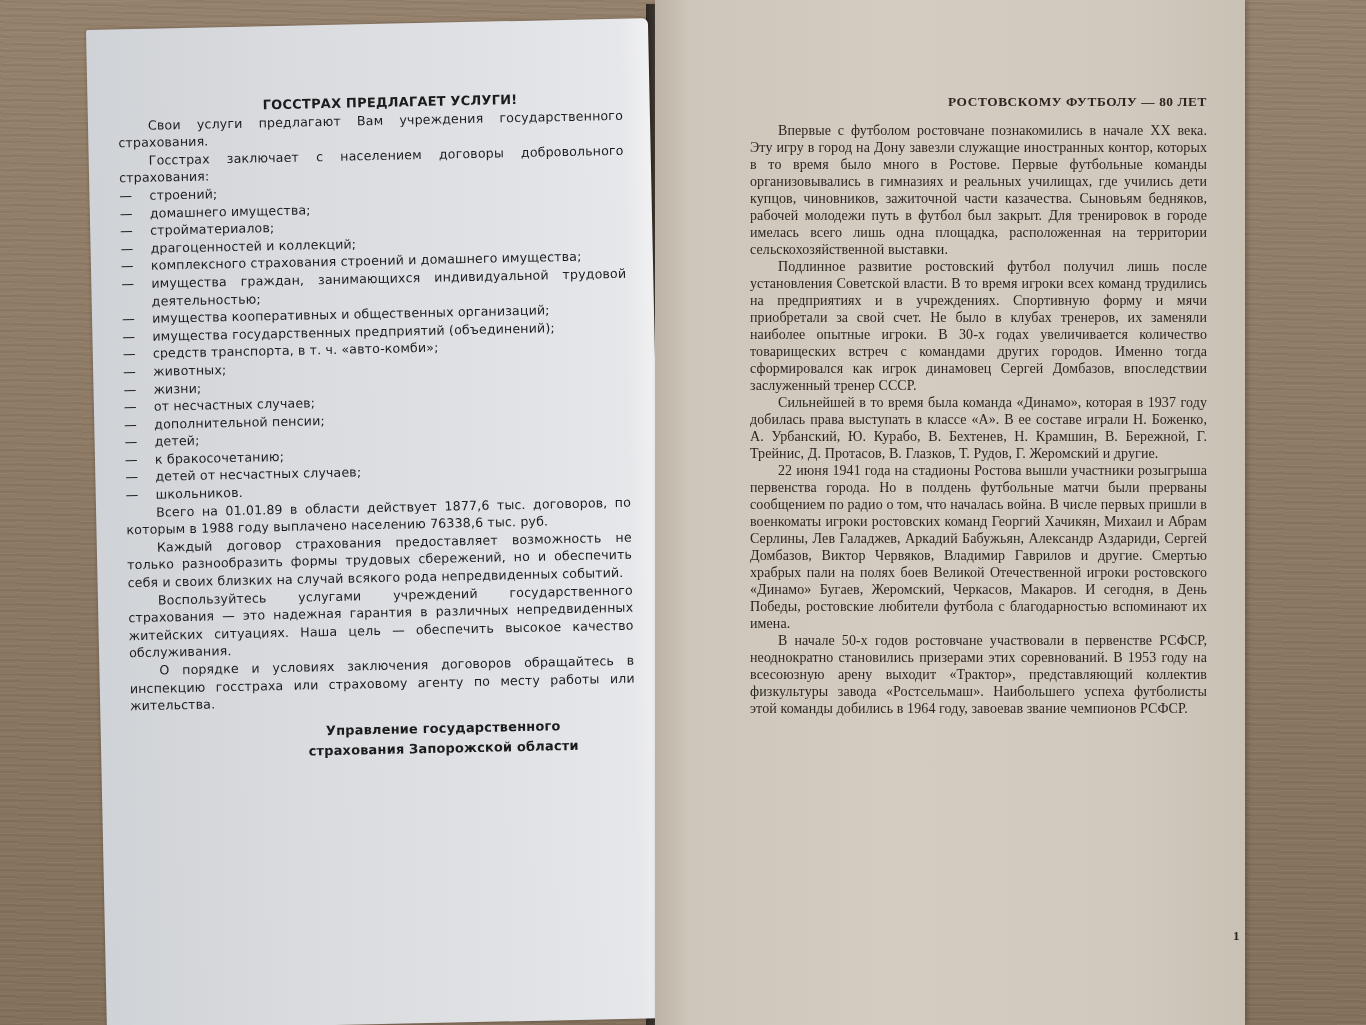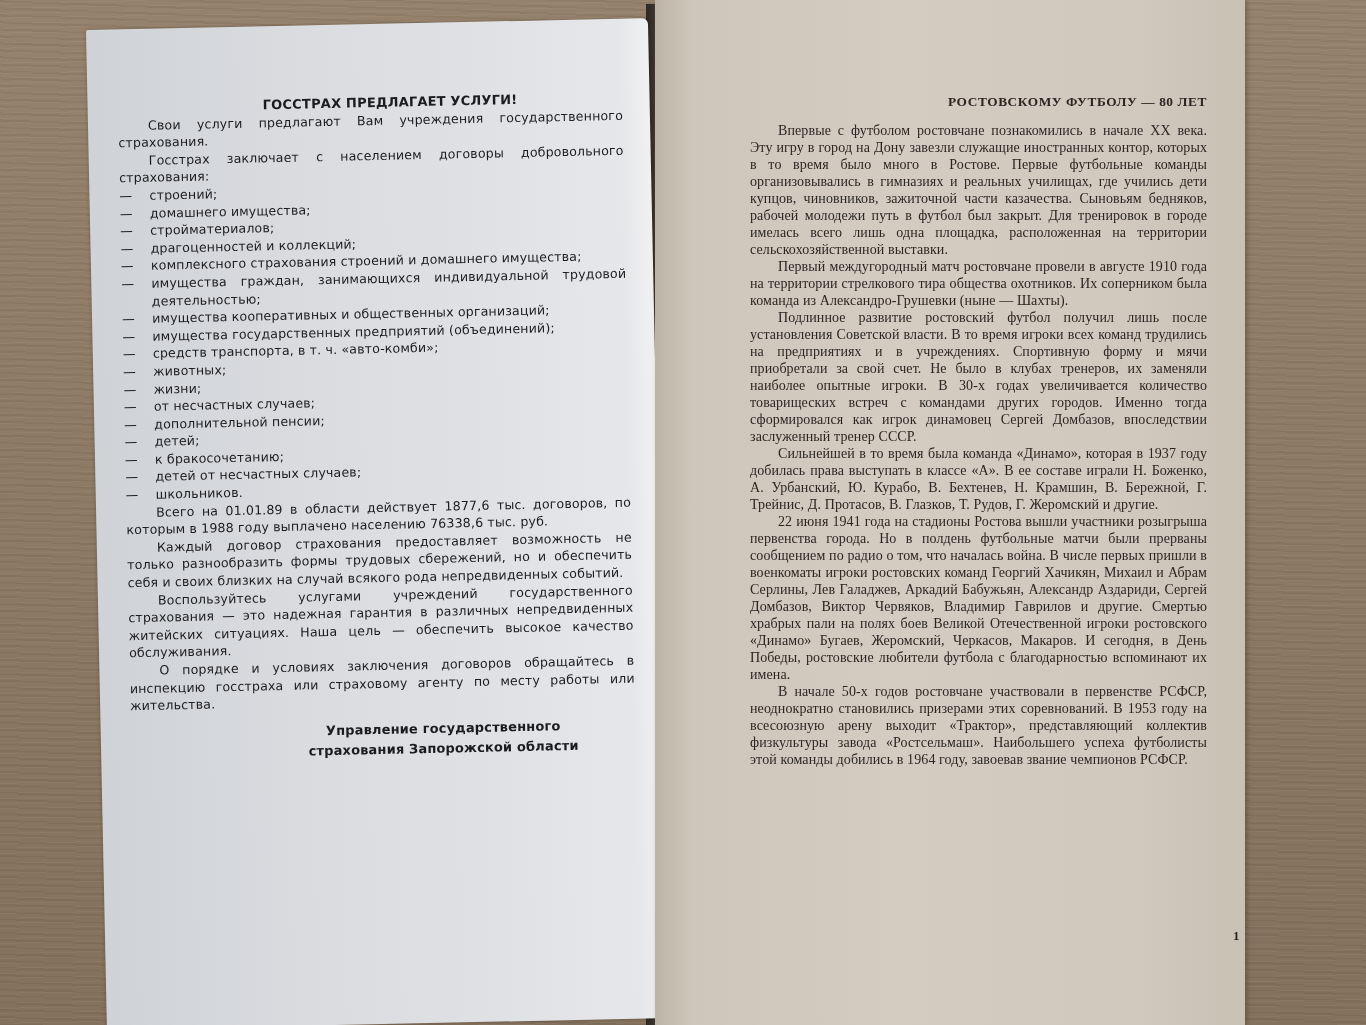--- a/index.html
+++ b/index.html
@@ -135,21 +135,20 @@
       <div>страхования Запорожской области</div>
     </div>
   </div>
 </div>
 
 <div class="right-page">
   <div class="rp-content serif">
     <div class="rp-subtitle">РОСТОВСКОМУ ФУТБОЛУ — 80 ЛЕТ</div>
     <div class="rp-body">
       <p>Впервые с футболом ростовчане познакомились в начале XX века. Эту игру в город на Дону завезли служащие иностранных контор, которых в то время было много в Ростове. Первые футбольные команды организовывались в гимназиях и реальных училищах, где учились дети купцов, чиновников, зажиточной части казачества. Сыновьям бедняков, рабочей молодежи путь в футбол был закрыт. Для тренировок в городе имелась всего лишь одна площадка, расположенная на территории сельскохозяйственной выставки.</p>
-      <p>Первый междугородный матч ростовчане провели в августе 1910 года на территории стрелкового тира общества охотников. Их соперником была команда из Александро-Грушевки (ныне — Шахты).</p>
       <p>Подлинное развитие ростовский футбол получил лишь после установления Советской власти. В то время игроки всех команд трудились на предприятиях и в учреждениях. Спортивную форму и мячи приобретали за свой счет. Не было в клубах тренеров, их заменяли наиболее опытные игроки. В 30-х годах увеличивается количество товарищеских встреч с командами других городов. Именно тогда сформировался как игрок динамовец Сергей Домбазов, впоследствии заслуженный тренер СССР.</p>
       <p>Сильнейшей в то время была команда «Динамо», которая в 1937 году добилась права выступать в классе «А». В ее составе играли Н. Боженко, А. Урбанский, Ю. Курабо, В. Бехтенев, Н. Крамшин, В. Бережной, Г. Трейнис, Д. Протасов, В. Глазков, Т. Рудов, Г. Жеромский и другие.</p>
       <p>22 июня 1941 года на стадионы Ростова вышли участники розыгрыша первенства города. Но в полдень футбольные матчи были прерваны сообщением по радио о том, что началась война. В числе первых пришли в военкоматы игроки ростовских команд Георгий Хачикян, Михаил и Абрам Серлины, Лев Галаджев, Аркадий Бабужьян, Александр Аздариди, Сергей Домбазов, Виктор Червяков, Владимир Гаврилов и другие. Смертью храбрых пали на полях боев Великой Отечественной игроки ростовского «Динамо» Бугаев, Жеромский, Черкасов, Макаров. И сегодня, в День Победы, ростовские любители футбола с благодарностью вспоминают их имена.</p>
       <p>В начале 50-х годов ростовчане участвовали в первенстве РСФСР, неоднократно становились призерами этих соревнований. В 1953 году на всесоюзную арену выходит «Трактор», представляющий коллектив физкультуры завода «Ростсельмаш». Наибольшего успеха футболисты этой команды добились в 1964 году, завоевав звание чемпионов РСФСР.</p>
     </div>
   </div>
   <div class="page-number serif">1</div>
 </div>
 
 </body></html>

